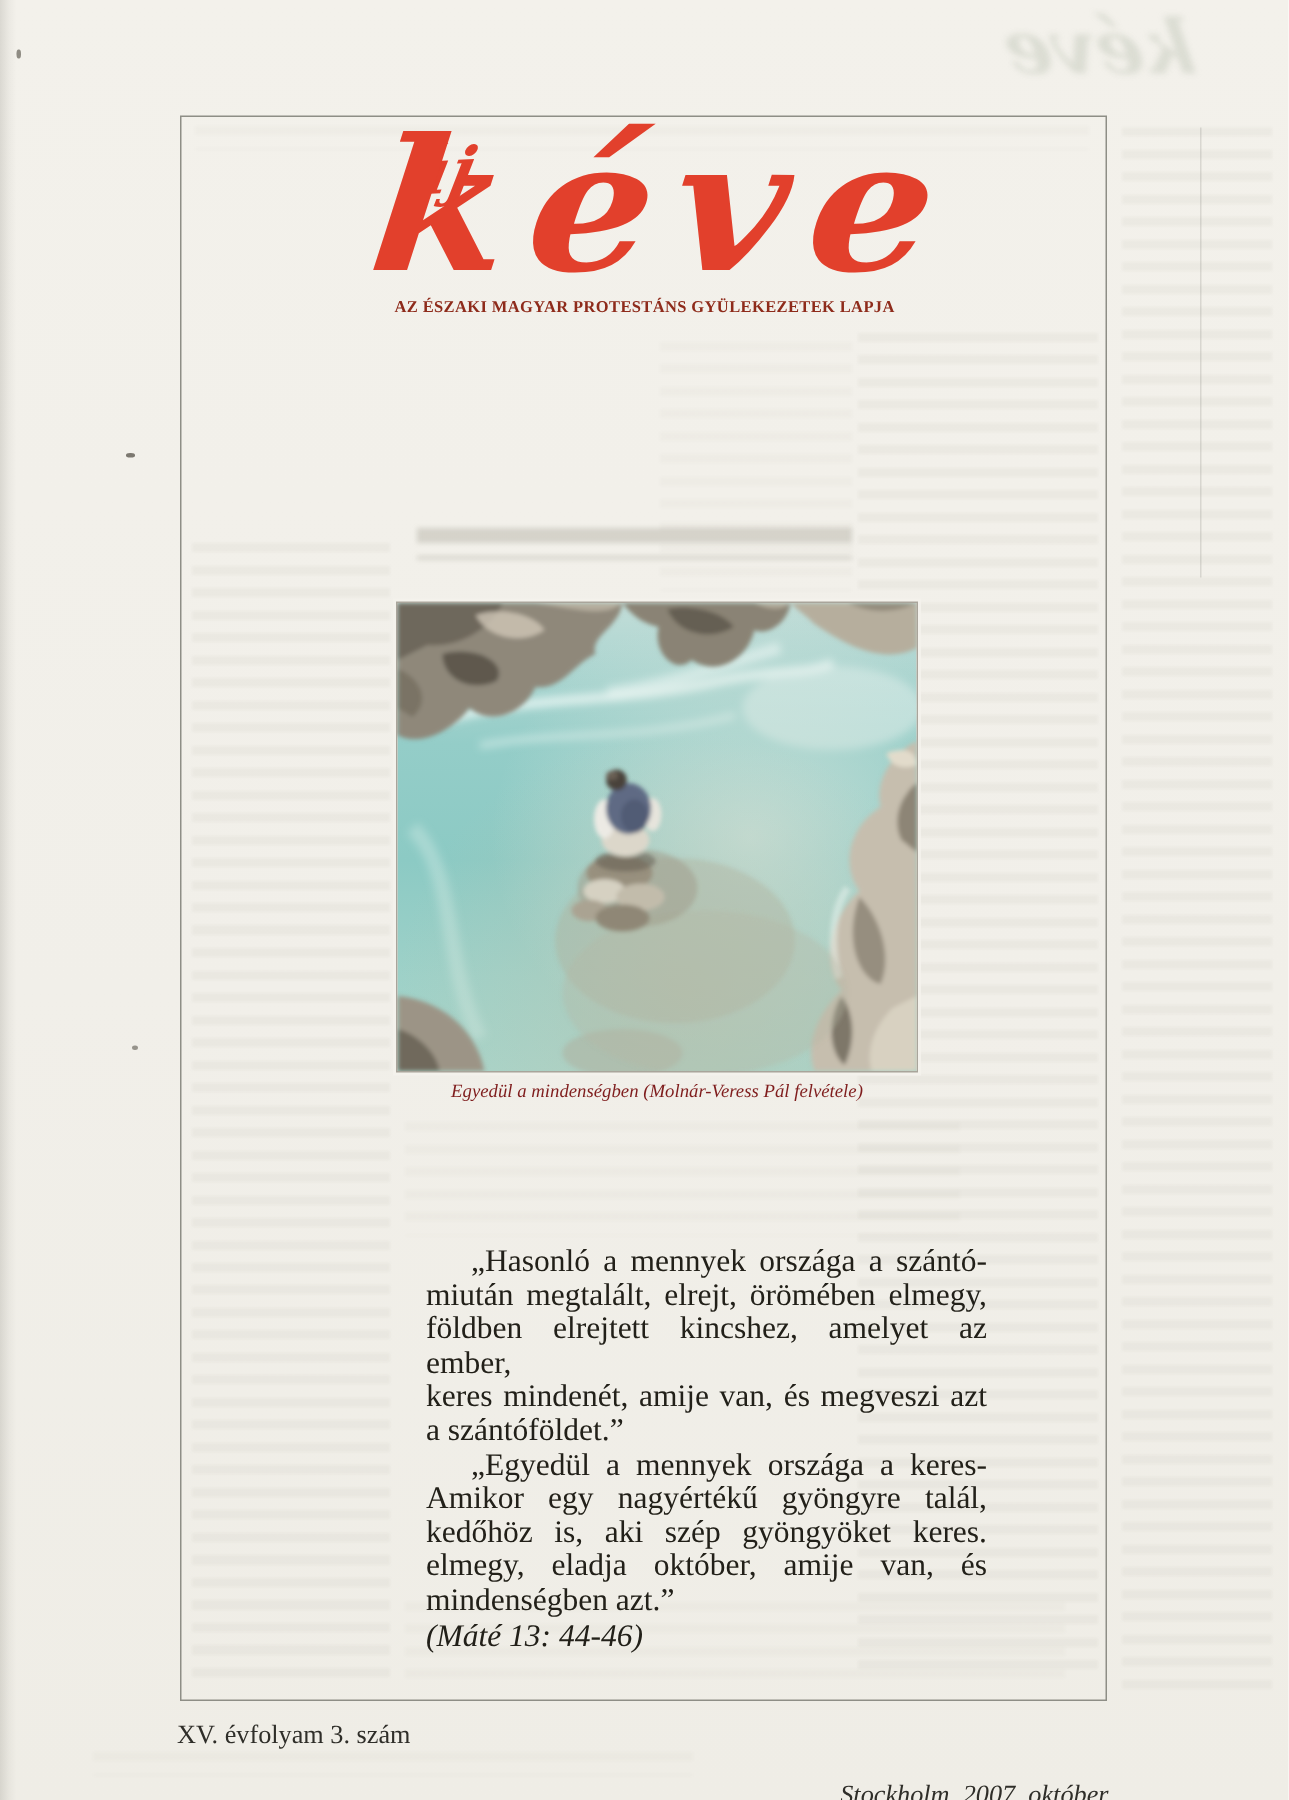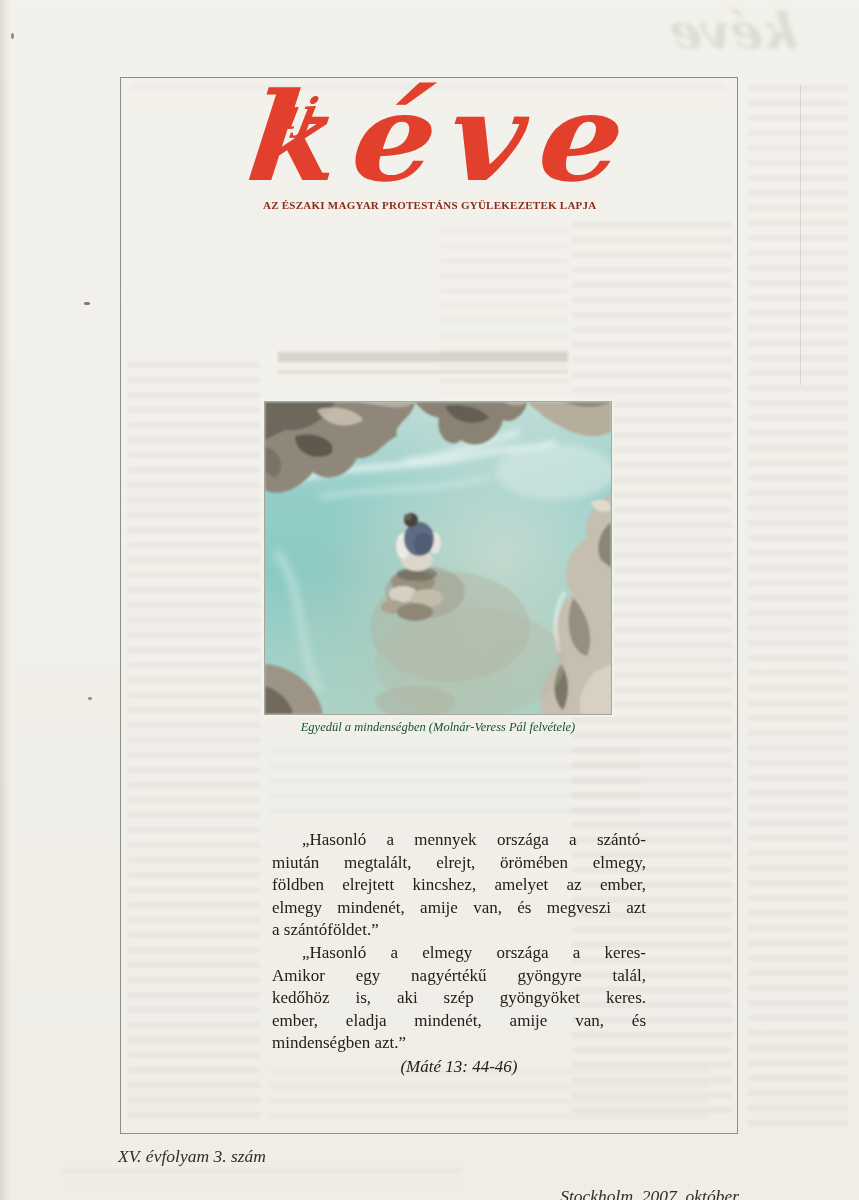--- a/index.html
+++ b/index.html
@@ -39,31 +39,31 @@
     font-size:122px;line-height:122px;color:#e2402c;letter-spacing:13px;
     transform:scaleX(1.07) skewX(-6deg);transform-origin:left top;}
   .masthead-subtitle{position:absolute;left:263px;top:199px;white-space:nowrap;
     font-family:"Liberation Serif",serif;font-weight:bold;font-size:11px;
     letter-spacing:.25px;color:#8e2b1b;}
   
   .photo{position:absolute;left:264px;top:401px;width:346px;height:312px;
     border:1px solid #a9a59b;box-shadow:0 0 0 2px rgba(244,242,236,.9);}
   .photo svg{display:block;width:100%;height:100%;}
   .photo-caption{position:absolute;left:264px;top:720px;width:348px;
-    text-align:center;font-style:italic;font-size:12.5px;color:#14532d;}
+    text-align:center;font-style:italic;font-size:12.5px;color:#7f1d1d;}
   
-  .quote{position:absolute;left:272px;top:829px;width:374px;
-    font-size:17px;line-height:22.6px;color:#222019;}
+  .quote{position:absolute;left:284px;top:829px;width:374px;
+    font-size:21px;line-height:22.6px;color:#222019;}
   .ql{text-align:justify;text-align-last:justify;}
   .ql.first{padding-left:30px;}
   .ql.last{text-align:center;text-align-last:left;}
-  .quote-ref{text-align:center;font-style:italic;margin-top:1px;}
+  .quote-ref{text-align:left;font-style:italic;margin-top:1px;}
   
   .footer-issue{position:absolute;left:118px;top:1146px;
-    font-style:italic;font-size:17.5px;color:#2f2e29;}
+    font-size:17.5px;color:#2f2e29;}
   .footer-place{position:absolute;right:120px;top:1146px;
     font-style:italic;font-size:17.5px;color:#2f2e29;margin-top:40px;}
 </style>
 </head>
 <body>
 
 <div class="scan-edge"></div>
 <div class="ghost-logo">kéve</div>
 <div class="ghost faint" style="left:130px;top:84px;width:596px;height:16px;"></div>
 <div class="ghost" style="left:128px;top:362px;width:132px;height:758px;"></div>
@@ -174,24 +174,24 @@
       <ellipse cx="143" cy="115" rx="4" ry="3" fill="#6b6055"></ellipse>
     </g>
   </svg>
 </div>
 <div class="photo-caption">Egyedül a mindenségben (Molnár-Veress Pál felvétele)</div>
 
 <div class="quote">
   <div class="ql first">„Hasonló a mennyek országa a szántó-</div>
   <div class="ql">miután megtalált, elrejt, örömében elmegy,</div>
   <div class="ql">földben elrejtett kincshez, amelyet az ember,</div>
-  <div class="ql">elmegy mindenét, amije van, és megveszi azt</div>
+  <div class="ql">keres mindenét, amije van, és megveszi azt</div>
   <div class="ql last">a szántóföldet.”</div>
-  <div class="ql first">„Hasonló a elmegy országa a keres-</div>
+  <div class="ql first">„Egyedül a mennyek országa a keres-</div>
   <div class="ql">Amikor egy nagyértékű gyöngyre talál,</div>
   <div class="ql">kedőhöz is, aki szép gyöngyöket keres.</div>
-  <div class="ql">ember, eladja mindenét, amije van, és</div>
+  <div class="ql">elmegy, eladja október, amije van, és</div>
   <div class="ql last">mindenségben azt.”</div>
   <div class="quote-ref">(Máté 13: 44-46)</div>
 </div>
 
 <div class="footer-issue">XV. évfolyam 3. szám</div>
 <div class="footer-place">Stockholm, 2007. október</div>
 
 </body></html>

